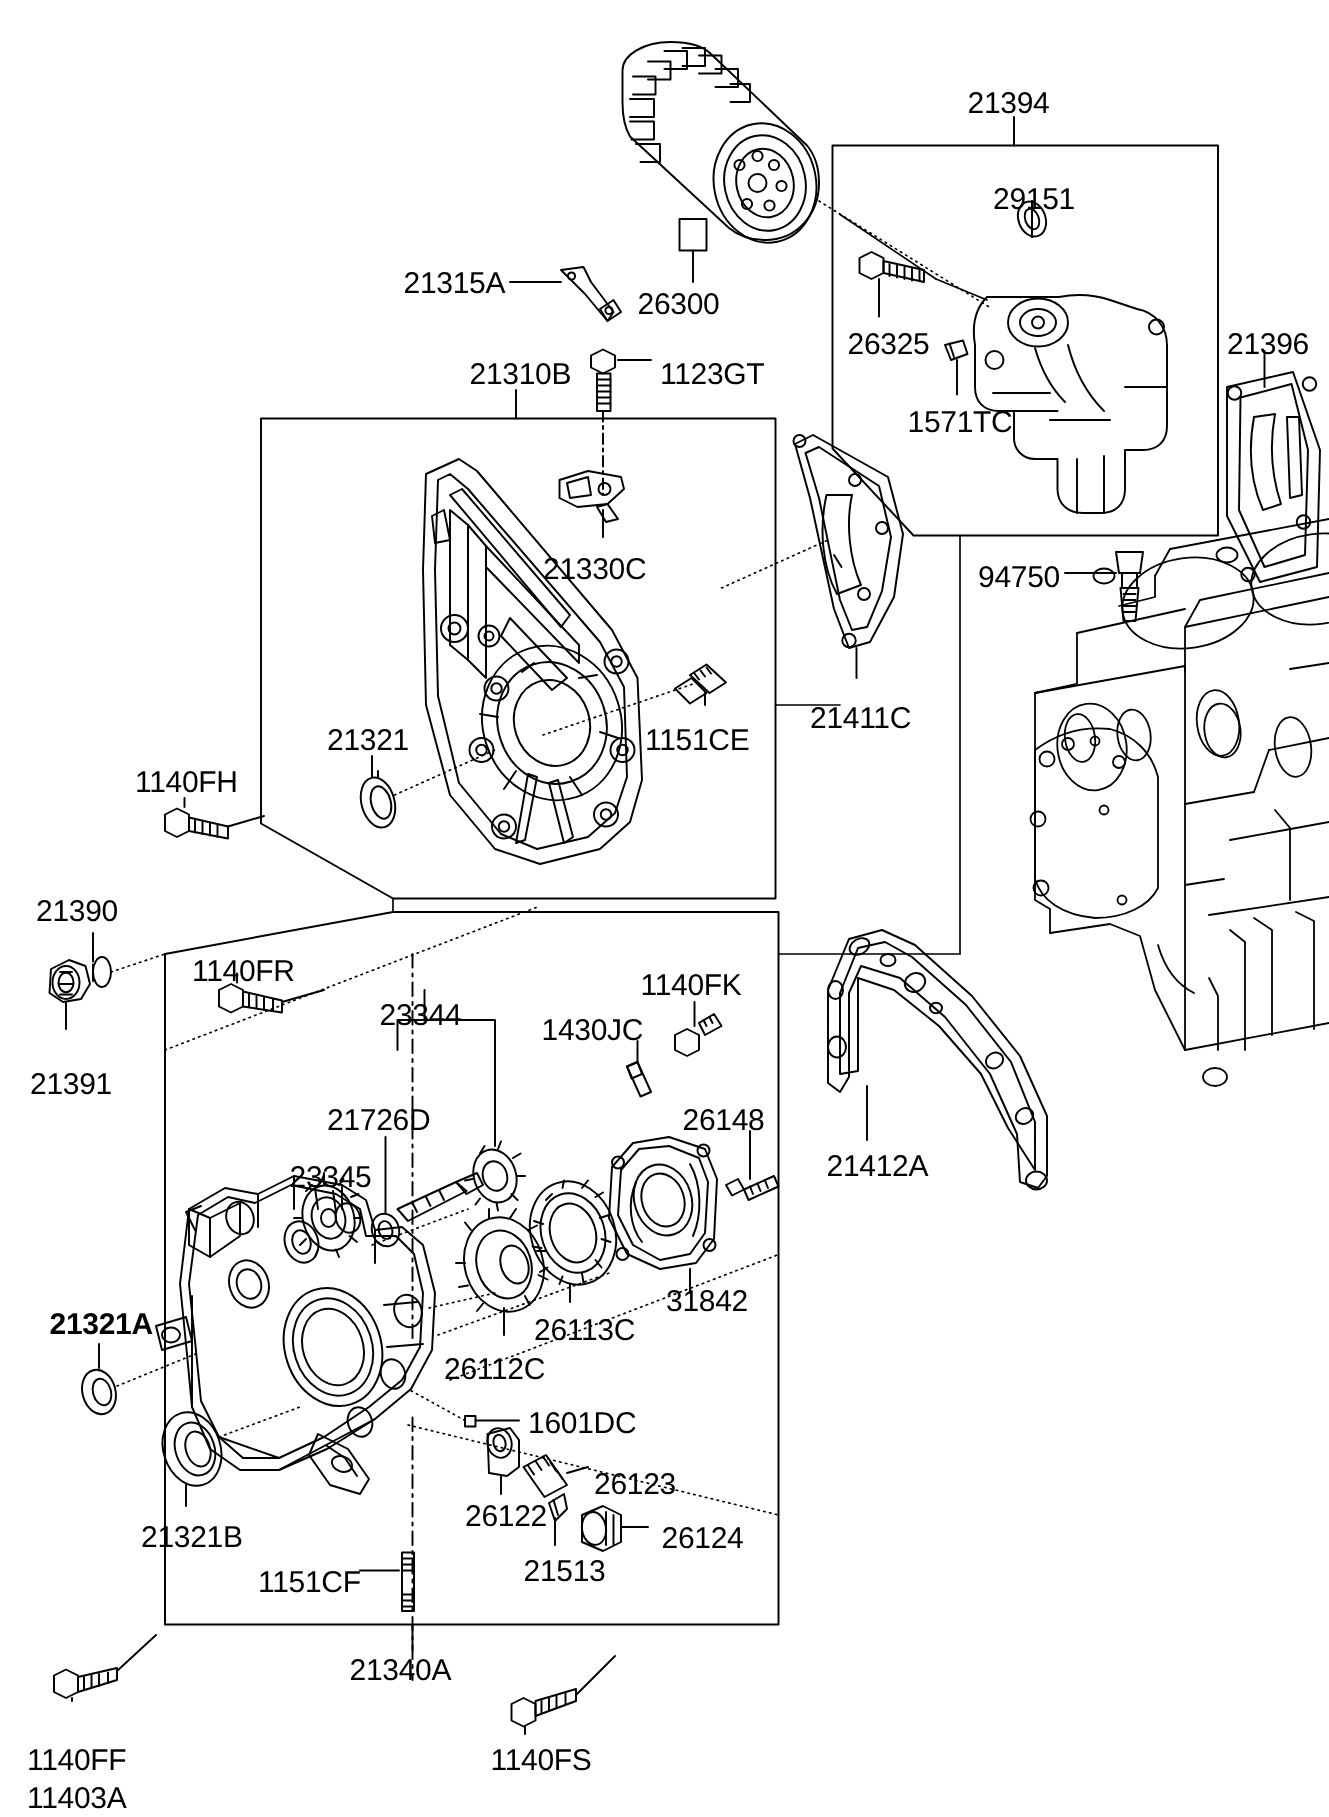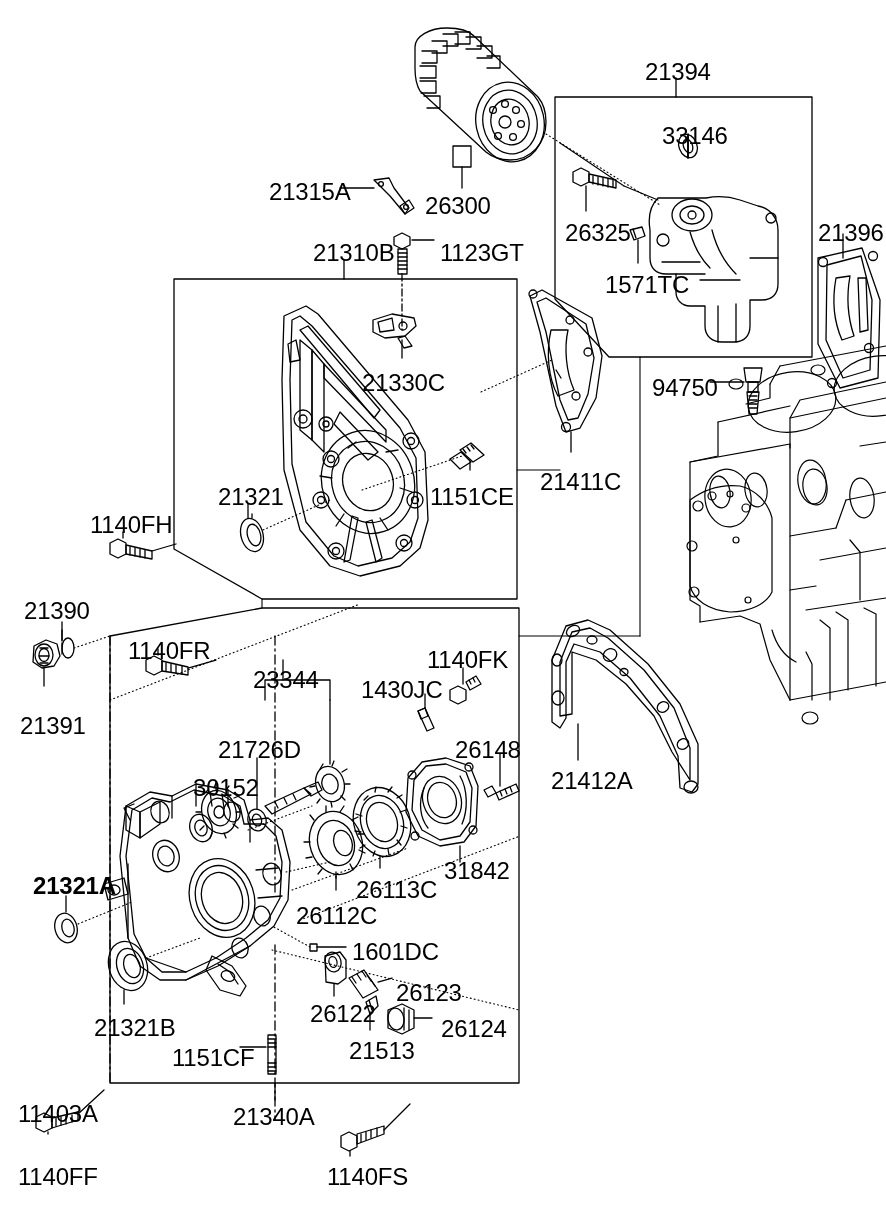--- a/index.html
+++ b/index.html
@@ -1,19 +1,19 @@
 <!DOCTYPE html>
 <html><head>
 <meta charset="utf-8">
 <style>
   html,body{margin:0;padding:0;background:#ffffff;}
   body{font-family:"Liberation Sans",sans-serif;}
   #sheet{position:relative;width:886px;height:1211px;background:#fff;overflow:hidden;}
   #sheet svg{position:absolute;left:0;top:0;}
-  .lbl{position:absolute;font-family:"Liberation Sans",sans-serif;font-size:24px;color:#000;white-space:nowrap;letter-spacing:-0.2px;}
+  .lbl{position:absolute;font-family:"Liberation Sans",sans-serif;font-size:20px;color:#000;white-space:nowrap;letter-spacing:-0.2px;}
 </style>
 </head>
 <body>
 
 <div id="sheet">
 
 <svg width="886" height="1211" viewBox="0 0 886 1211">
   <g fill="none" stroke="#000" stroke-width="1.3" stroke-linejoin="round" stroke-linecap="round">
 
     <g>
@@ -534,51 +534,51 @@
     <line x1="262" y1="599" x2="262" y2="608" stroke-width="1.1"></line>
     <line x1="519" y1="636" x2="640" y2="636" stroke-width="1.1"></line>
     <line x1="640" y1="636" x2="640" y2="357" stroke-width="1.1"></line>
 
   </g>
 </svg>
 
 <div class="lbl" style="left:425px;top:172px;margin-top:20px;">26300</div>
 <div class="lbl" style="left:269px;top:178px;">21315A</div>
 <div class="lbl" style="left:645px;top:58px;">21394</div>
-<div class="lbl" style="left:662px;top:122px;">33146</div>
+<div class="lbl" style="left:662px;top:122px;">29151</div>
 <div class="lbl" style="left:565px;top:219px;">26325</div>
 <div class="lbl" style="left:605px;top:271px;">1571TC</div>
 <div class="lbl" style="left:818px;top:219px;">21396</div>
 <div class="lbl" style="left:313px;top:239px;">21310B</div>
 <div class="lbl" style="left:440px;top:239px;">1123GT</div>
 <div class="lbl" style="left:362px;top:369px;">21330C</div>
 <div class="lbl" style="left:218px;top:483px;">21321</div>
 <div class="lbl" style="left:430px;top:483px;">1151CE</div>
 <div class="lbl" style="left:90px;top:511px;">1140FH</div>
 <div class="lbl" style="left:540px;top:468px;">21411C</div>
 <div class="lbl" style="left:652px;top:374px;">94750</div>
 <div class="lbl" style="left:24px;top:597px;">21390</div>
 <div class="lbl" style="left:20px;top:696px;margin-top:16px;">21391</div>
 <div class="lbl" style="left:128px;top:637px;">1140FR</div>
 <div class="lbl" style="left:253px;top:666px;">23344</div>
 <div class="lbl" style="left:218px;top:736px;">21726D</div>
-<div class="lbl" style="left:193px;top:774px;">30152</div>
+<div class="lbl" style="left:193px;top:774px;">23345</div>
 <div class="lbl" style="left:361px;top:676px;">1430JC</div>
 <div class="lbl" style="left:427px;top:646px;">1140FK</div>
 <div class="lbl" style="left:455px;top:736px;">26148</div>
 <div class="lbl" style="left:444px;top:857px;">31842</div>
 <div class="lbl" style="left:356px;top:876px;">26113C</div>
 <div class="lbl" style="left:296px;top:902px;">26112C</div>
 <div class="lbl" style="left:539px;top:767px;margin-left:12px;">21412A</div>
 <div class="lbl" style="left:33px;top:872px;font-weight:bold;">21321A</div>
 <div class="lbl" style="left:94px;top:1014px;">21321B</div>
 <div class="lbl" style="left:352px;top:938px;">1601DC</div>
 <div class="lbl" style="left:310px;top:1000px;">26122</div>
 <div class="lbl" style="left:396px;top:979px;">26123</div>
 <div class="lbl" style="left:441px;top:1015px;">26124</div>
 <div class="lbl" style="left:349px;top:1037px;">21513</div>
 <div class="lbl" style="left:172px;top:1044px;">1151CF</div>
 <div class="lbl" style="left:233px;top:1103px;">21340A</div>
-<div class="lbl" style="left:18px;top:1100px;">11403A</div>
+<div class="lbl" style="left:18px;top:1188px;">11403A</div>
 <div class="lbl" style="left:18px;top:1163px;">1140FF</div>
 <div class="lbl" style="left:327px;top:1163px;">1140FS</div>
 
 </div>
 
 </body></html>

